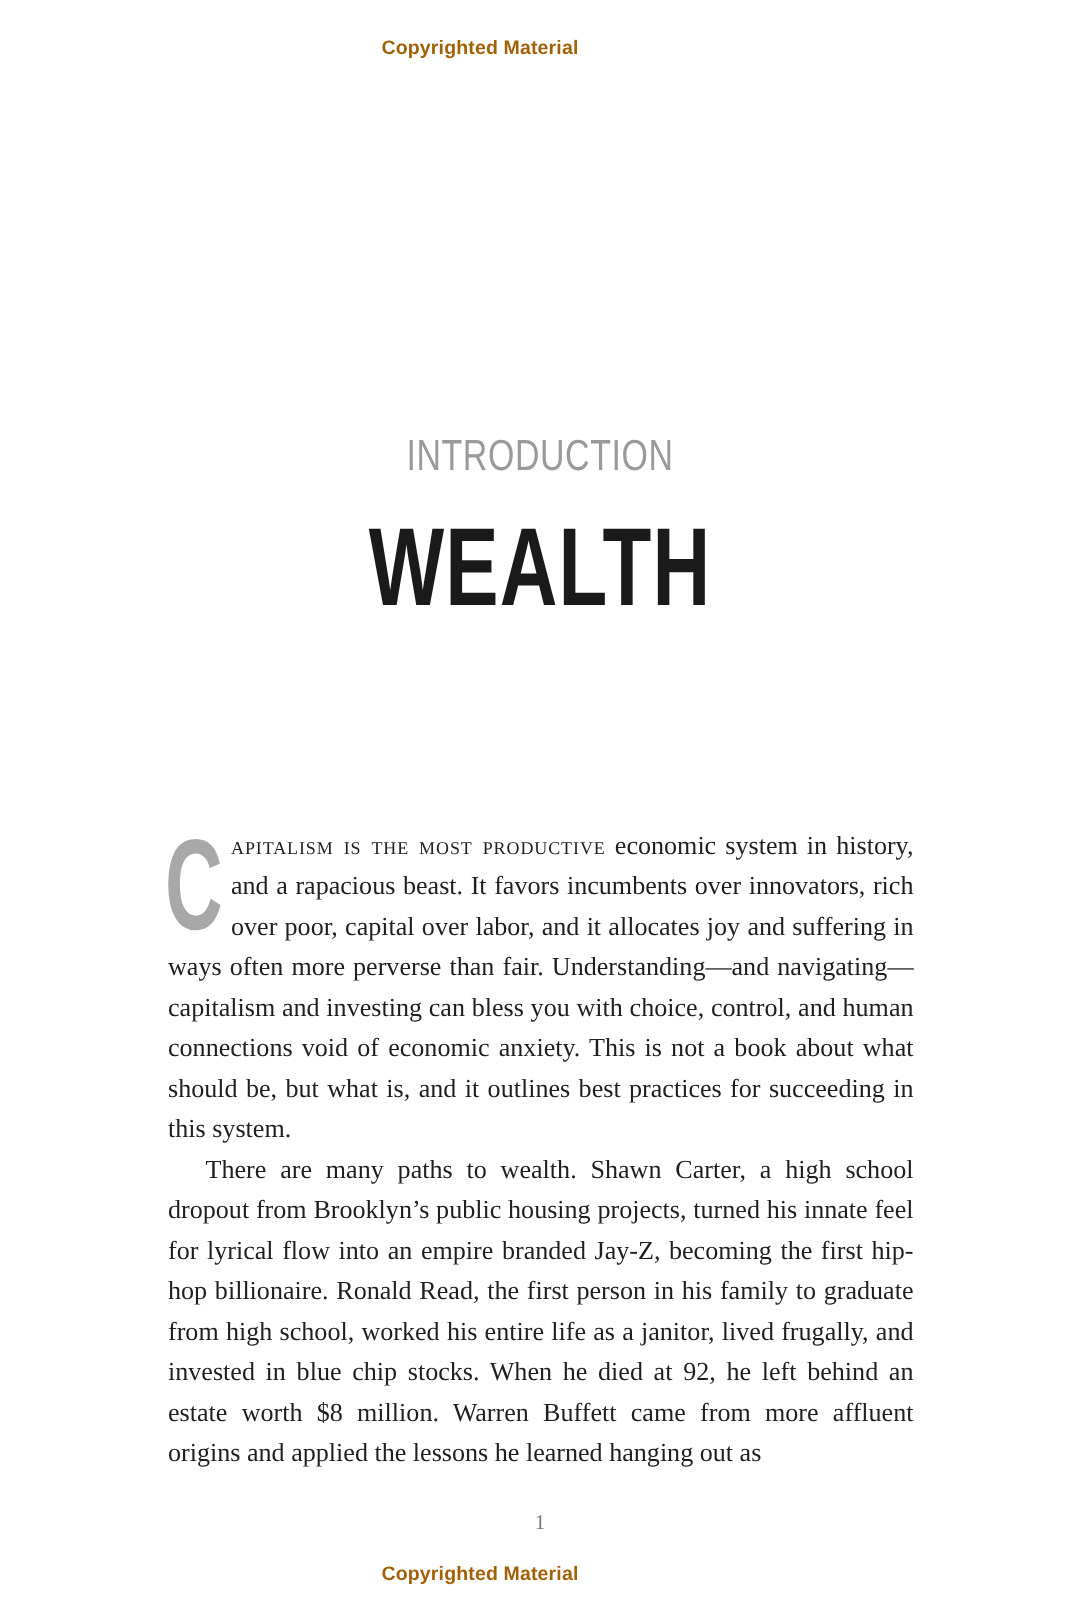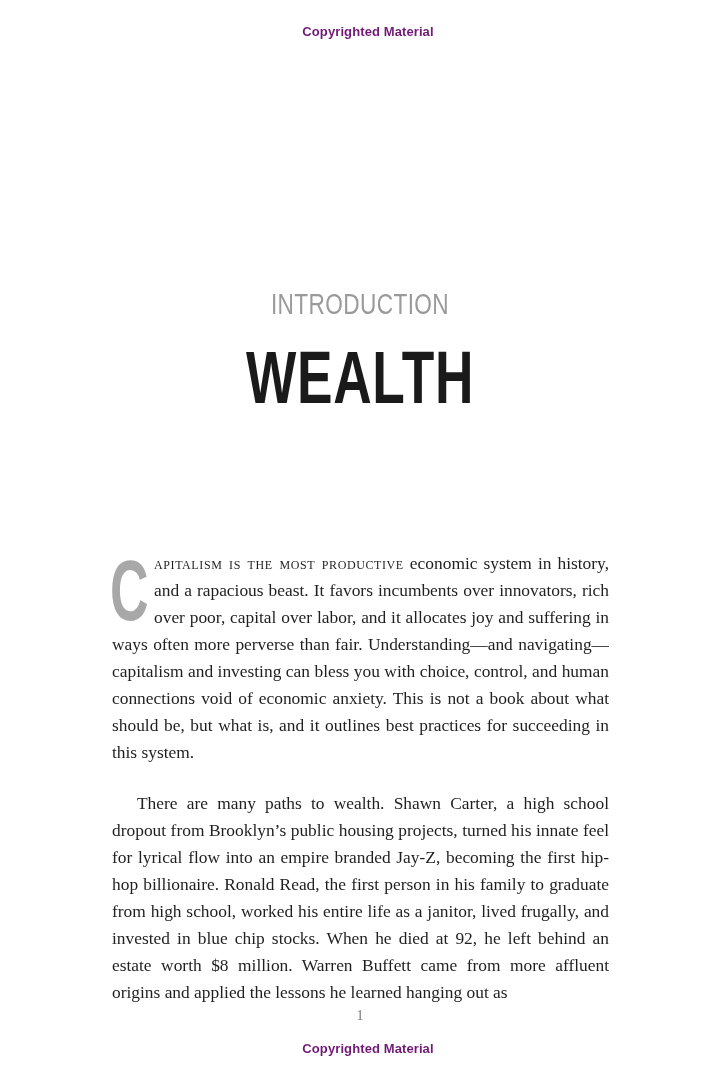--- a/index.html
+++ b/index.html
@@ -16,23 +16,22 @@
       color: #1f1f1f;
     }
     .watermark {
       position: absolute;
       left: 0;
       width: 640px;
       text-align: center;
       font-family: "Liberation Sans", "DejaVu Sans", sans-serif;
       font-weight: bold;
       font-size: 13px;
-      color: #701a75;
+      color: #a16207;
       letter-spacing: 0.1px;
-      margin-left: 48px;
     }
     .watermark.top { top: 24px; }
     .watermark.bottom { top: 1041px; }
 
     .chapter-label {
       position: absolute;
       top: 288px;
       left: 0;
       width: 720px;
       text-align: center;
@@ -67,21 +66,20 @@
       font-size: 17.4px;
       line-height: 27px;
       text-align: justify;
       color: #1f1f1f;
     }
     .para {
       margin: 0;
     }
     .para.indent {
       text-indent: 25px;
-      margin-top: 24px;
     }
     .drop-cap {
       float: left;
       font-family: "Liberation Sans", "DejaVu Sans", sans-serif;
       font-weight: bold;
       font-size: 86px;
       line-height: 72px;
       height: 76px;
       color: #a8a8a8;
       margin: 4px 6px 0 -2px;

